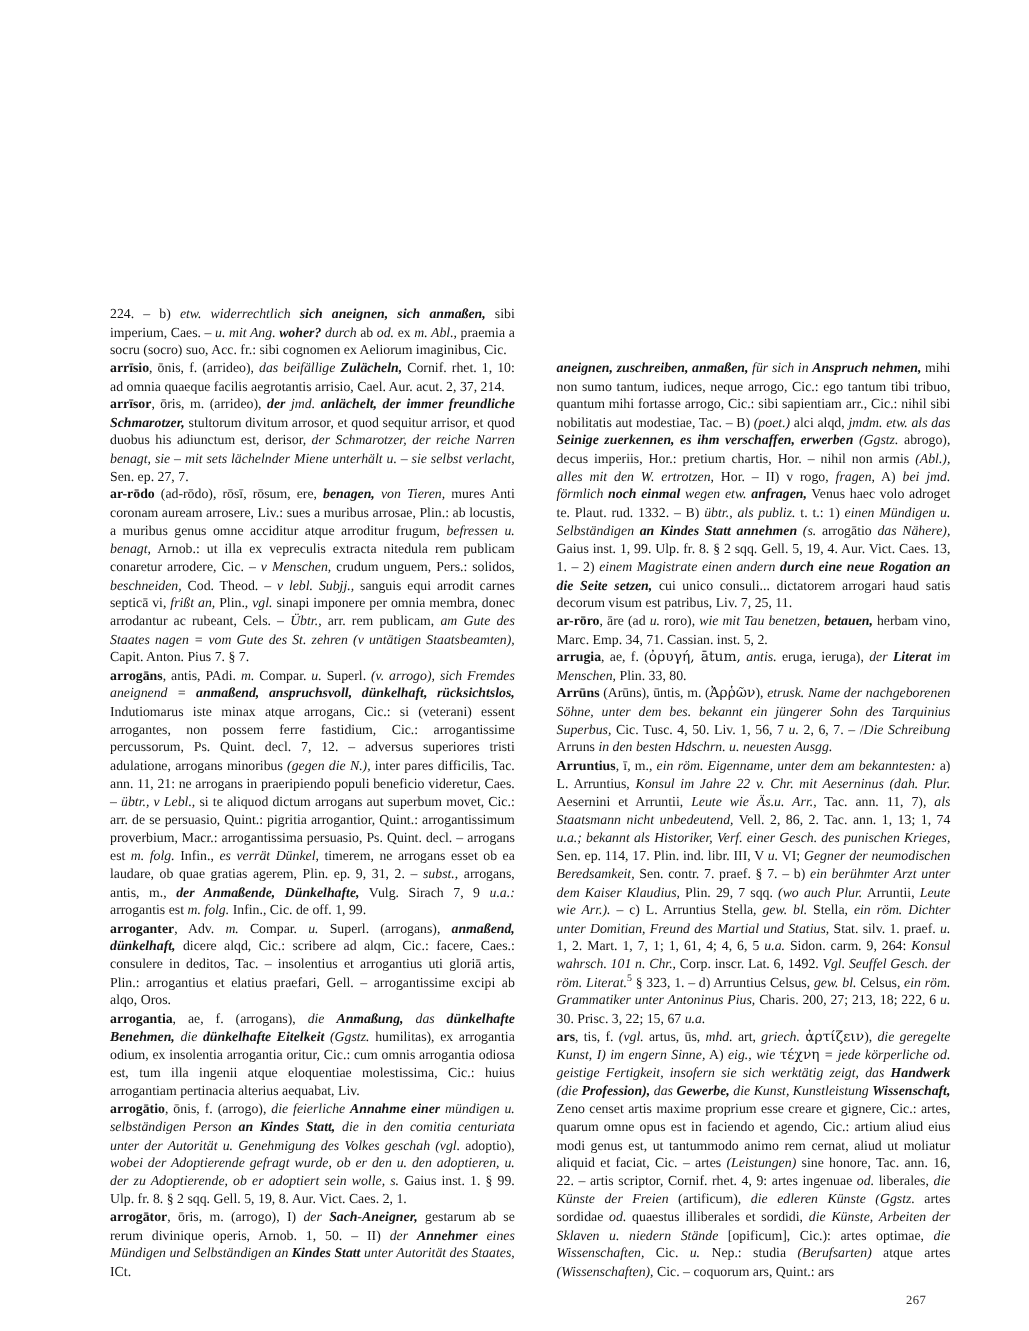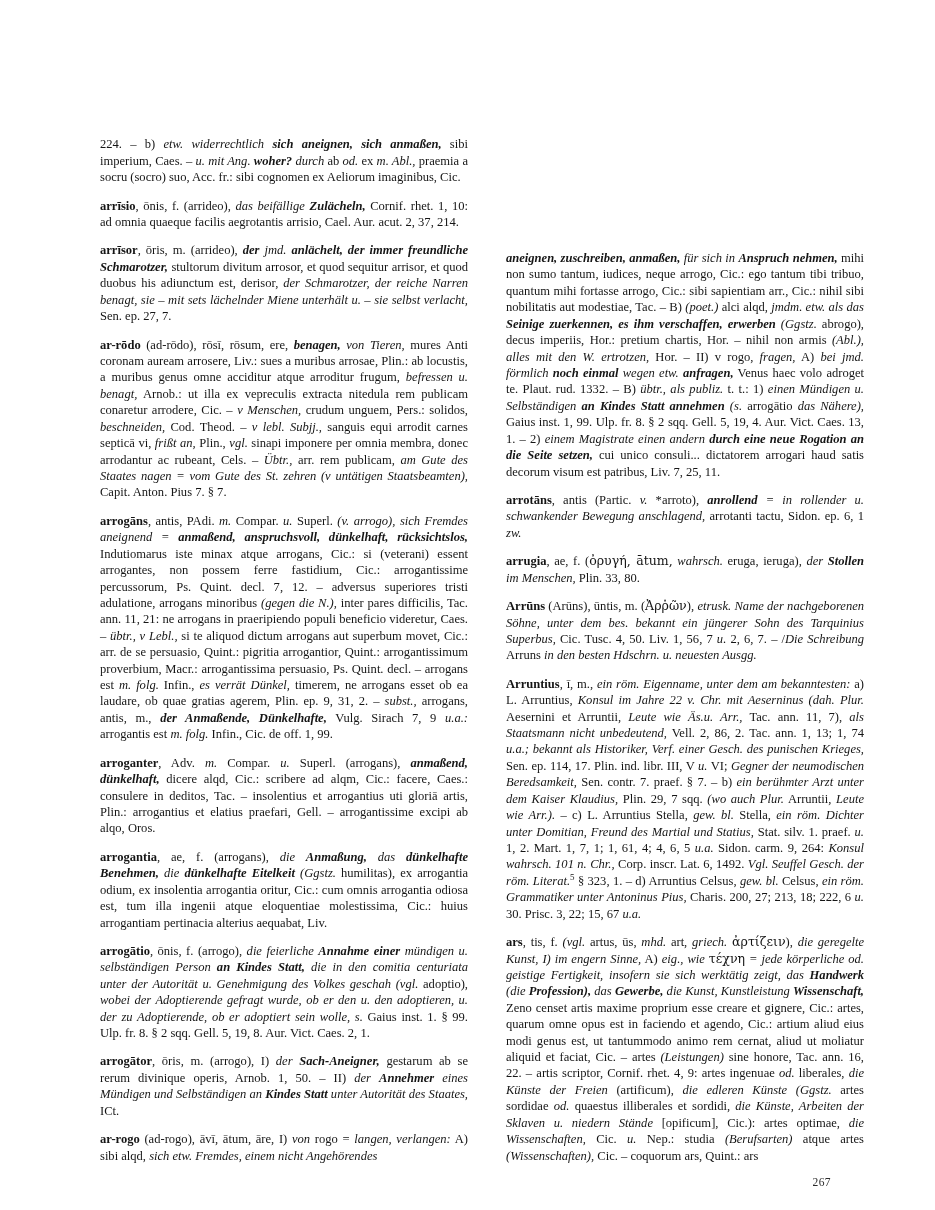--- a/index.html
+++ b/index.html
@@ -41,21 +41,21 @@
     hyphens: manual;
     -webkit-hyphens: manual;
   }
   .col-right { width: 358px; flex: 0 0 358px; }
 
   
   .entry {
     margin: 0;
     text-indent: 0;
   }
-  .entry + .entry { margin-top: 12px; }
+  .entry + .entry { margin-top: 0; }
 
   
   .entry.cont { text-indent: 0; }
 
   
   .lemma {
     font-weight: bold;
     font-style: normal;
   }
   .bi {           
@@ -70,21 +70,21 @@
     font-style: normal;
   }
   .sup {
     font-size: 0.72em;
     vertical-align: super;
     line-height: 0;
   }
 
   .folio {
     position: absolute;
-    right: 104px;
+    right: 93px;
     bottom: 22px;
     font-size: 11.5px;
     letter-spacing: 0.4px;
     color: #2a2a2a;
   }
 </style>
 </head>
 <body>
 
 <div class="page">
@@ -94,27 +94,26 @@
     <div class="col col-left">
         <p class="entry cont"><span>224. – b) </span><span class="i">etw. widerrechtlich </span><span class="bi">sich aneignen, sich anmaßen,</span><span> sibi imperium, Caes. – </span><span class="i">u. mit Ang. </span><span class="bi">woher?</span><span class="i"> durch</span><span> ab </span><span class="i">od.</span><span> ex </span><span class="i">m. Abl.,</span><span> praemia a socru (socro) suo, Acc. fr.: sibi cognomen ex Aeliorum imaginibus, Cic.</span></p>
         <p class="entry"><span class="lemma">arrīsio</span><span>, ōnis, f. (arrideo), </span><span class="i">das beifällige </span><span class="bi">Zulächeln,</span><span> Cornif. rhet. 1, 10: ad omnia quaeque facilis aegrotantis arrisio, Cael. Aur. acut. 2, 37, 214.</span></p>
         <p class="entry"><span class="lemma">arrīsor</span><span>, ōris, m. (arrideo), </span><span class="bi">der </span><span class="i">jmd. </span><span class="bi">anlächelt, der immer freundliche Schmarotzer,</span><span> stultorum divitum arrosor, et quod sequitur arrisor, et quod duobus his adiunctum est, derisor, </span><span class="i">der Schmarotzer, der reiche Narren benagt, sie – mit sets lächelnder Miene unterhält u. – sie selbst verlacht,</span><span> Sen. ep. 27, 7.</span></p>
         <p class="entry"><span class="lemma">ar-rōdo</span><span> (ad-rōdo), rōsī, rōsum, ere, </span><span class="bi">benagen,</span><span class="i"> von Tieren,</span><span> mures Anti coronam auream arrosere, Liv.: sues a muribus arrosae, Plin.: ab locustis, a muribus genus omne acciditur atque arroditur frugum, </span><span class="i">befressen u. benagt,</span><span> Arnob.: ut illa ex vepreculis extracta nitedula rem publicam conaretur arrodere, Cic. – </span><span class="i">v Menschen,</span><span> crudum unguem, Pers.: solidos, </span><span class="i">beschneiden,</span><span> Cod. Theod. – </span><span class="i">v lebl. Subjj.,</span><span> sanguis equi arrodit carnes septicā vi, </span><span class="i">frißt an,</span><span> Plin., </span><span class="i">vgl.</span><span> sinapi imponere per omnia membra, donec arrodantur ac rubeant, Cels. – </span><span class="i">Übtr.,</span><span> arr. rem publicam, </span><span class="i">am Gute des Staates nagen = vom Gute des St. zehren (v untätigen Staatsbeamten),</span><span> Capit. Anton. Pius 7. § 7.</span></p>
         <p class="entry"><span class="lemma">arrogāns</span><span>, antis, PAdi. </span><span class="i">m.</span><span> Compar. </span><span class="i">u.</span><span> Superl. </span><span class="i">(v. arrogo), sich Fremdes aneignend = </span><span class="bi">anmaßend, anspruchsvoll, dünkelhaft, rücksichtslos,</span><span> Indutiomarus iste minax atque arrogans, Cic.: si (veterani) essent arrogantes, non possem ferre fastidium, Cic.: arrogantissime percussorum, Ps. Quint. decl. 7, 12. – adversus superiores tristi adulatione, arrogans minoribus </span><span class="i">(gegen die N.),</span><span> inter pares difficilis, Tac. ann. 11, 21: ne arrogans in praeripiendo populi beneficio videretur, Caes. – </span><span class="i">übtr., v Lebl.,</span><span> si te aliquod dictum arrogans aut superbum movet, Cic.: arr. de se persuasio, Quint.: pigritia arrogantior, Quint.: arrogantissimum proverbium, Macr.: arrogantissima persuasio, Ps. Quint. decl. – arrogans est </span><span class="i">m. folg.</span><span> Infin., </span><span class="i">es verrät Dünkel,</span><span> timerem, ne arrogans esset ob ea laudare, ob quae gratias agerem, Plin. ep. 9, 31, 2. – </span><span class="i">subst.,</span><span> arrogans, antis, m., </span><span class="bi">der Anmaßende, Dünkelhafte,</span><span> Vulg. Sirach 7, 9 </span><span class="i">u.a.:</span><span> arrogantis est </span><span class="i">m. folg.</span><span> Infin., Cic. de off. 1, 99.</span></p>
         <p class="entry"><span class="lemma">arroganter</span><span>, Adv. </span><span class="i">m.</span><span> Compar. </span><span class="i">u.</span><span> Superl. (arrogans), </span><span class="bi">anmaßend, dünkelhaft,</span><span> dicere alqd, Cic.: scribere ad alqm, Cic.: facere, Caes.: consulere in deditos, Tac. – insolentius et arrogantius uti gloriā artis, Plin.: arrogantius et elatius praefari, Gell. – arrogantissime excipi ab alqo, Oros.</span></p>
         <p class="entry"><span class="lemma">arrogantia</span><span>, ae, f. (arrogans), </span><span class="i">die </span><span class="bi">Anmaßung,</span><span class="i"> das </span><span class="bi">dünkelhafte Benehmen,</span><span class="i"> die </span><span class="bi">dünkelhafte Eitelkeit</span><span class="i"> (Ggstz.</span><span> humilitas), ex arrogantia odium, ex insolentia arrogantia oritur, Cic.: cum omnis arrogantia odiosa est, tum illa ingenii atque eloquentiae molestissima, Cic.: huius arrogantiam pertinacia alterius aequabat, Liv.</span></p>
         <p class="entry"><span class="lemma">arrogātio</span><span>, ōnis, f. (arrogo), </span><span class="i">die feierliche </span><span class="bi">Annahme einer</span><span class="i"> mündigen u. selbständigen Person </span><span class="bi">an Kindes Statt,</span><span class="i"> die in den comitia centuriata </span><span class="i">unter der Autorität u. Genehmigung des Volkes geschah (vgl.</span><span> adoptio), </span><span class="i">wobei der Adoptierende gefragt wurde, ob er den u. den adoptieren, u. der zu Adoptierende, ob er adoptiert sein wolle, s.</span><span> Gaius inst. 1. § 99. Ulp. fr. 8. § 2 sqq. Gell. 5, 19, 8. Aur. Vict. Caes. 2, 1.</span></p>
         <p class="entry"><span class="lemma">arrogātor</span><span>, ōris, m. (arrogo), I) </span><span class="i">der </span><span class="bi">Sach-Aneigner,</span><span> gestarum ab se rerum divinique operis, Arnob. 1, 50. – II) </span><span class="i">der </span><span class="bi">Annehmer</span><span class="i"> eines Mündigen und Selbständigen an </span><span class="bi">Kindes Statt</span><span class="i"> unter Autorität des Staates,</span><span> ICt.</span></p>
-        <p class="entry"><span class="lemma">ar-rogo</span><span> (ad-rogo), āvī, ātum, āre, I) </span><span class="i">von</span><span> rogo = </span><span class="i">langen, verlangen:</span><span> A) sibi alqd, </span><span class="i">sich etw. Fremdes, einem nicht Angehörendes</span></p>
       </div>
 
     <div class="col col-right">
         <p class="entry cont"><span class="bi">aneignen, zuschreiben, anmaßen,</span><span class="i"> für sich in </span><span class="bi">Anspruch nehmen,</span><span> mihi non sumo tantum, iudices, neque arrogo, Cic.: ego tantum tibi tribuo, quantum mihi fortasse arrogo, Cic.: sibi sapientiam arr., Cic.: nihil sibi nobilitatis aut modestiae, Tac. – B) </span><span class="i">(poet.)</span><span> alci alqd, </span><span class="i">jmdm. etw. als das </span><span class="bi">Seinige zuerkennen, es ihm verschaffen, erwerben</span><span class="i"> (Ggstz.</span><span> abrogo), decus imperiis, Hor.: pretium chartis, Hor. – nihil non armis </span><span class="i">(Abl.), alles mit den W. ertrotzen,</span><span> Hor. – II) v rogo, </span><span class="i">fragen,</span><span> A) </span><span class="i">bei jmd. förmlich </span><span class="bi">noch einmal</span><span class="i"> wegen etw. </span><span class="bi">anfragen,</span><span> Venus haec volo adroget te. Plaut. rud. 1332. – B) </span><span class="i">übtr., als publiz.</span><span> t. t.: 1) </span><span class="i">einen Mündigen u. Selbständigen </span><span class="bi">an Kindes Statt annehmen</span><span class="i"> (s.</span><span> arrogātio </span><span class="i">das Nähere),</span><span> Gaius inst. 1, 99. Ulp. fr. 8. § 2 sqq. Gell. 5, 19, 4. Aur. Vict. Caes. 13, 1. – 2) </span><span class="i">einem Magistrate einen andern </span><span class="bi">durch eine neue Rogation an die Seite setzen,</span><span> cui unico consuli... dictatorem arrogari haud satis decorum visum est patribus, Liv. 7, 25, 11.</span></p>
-        <p class="entry"><span class="lemma">arrotāns</span><span>, antis (Partic. </span><span class="i">v.</span><span> *arroto), </span><span class="bi">anrollend</span><span class="i"> = in rollender u. schwankender Bewegung anschlagend,</span><span> arrotanti tactu, Sidon. ep. 6, 1 </span><span class="i">zw.</span></p>
-        <p class="entry"><span class="lemma">arrugia</span><span>, ae, f. (</span><span class="gk">ὀρυγή, ātum,</span><span class="i"> wahrsch.</span><span> eruga, ieruga), </span><span class="i">der </span><span class="bi">Stollen</span><span class="i"> im Menschen,</span><span> Plin. 33, 80.</span></p>
+        <p class="entry"><span class="lemma">ar-rōro</span><span>, āre (ad </span><span class="i">u.</span><span> roro), </span><span class="i">wie mit Tau benetzen, </span><span class="bi">betauen,</span><span> herbam vino, Marc. Emp. 34, 71. Cassian. inst. 5, 2.</span></p>
+        <p class="entry"><span class="lemma">arrugia</span><span>, ae, f. (</span><span class="gk">ὀρυγή, ātum,</span><span class="i"> antis.</span><span> eruga, ieruga), </span><span class="i">der </span><span class="bi">Literat</span><span class="i"> im Menschen,</span><span> Plin. 33, 80.</span></p>
         <p class="entry"><span class="lemma">Arrūns</span><span> (Arūns), ūntis, m. (</span><span class="gk">Ἀρῥῶν</span><span>), </span><span class="i">etrusk. Name der nachgeborenen Söhne, unter dem bes. bekannt ein jüngerer Sohn des Tarquinius Superbus,</span><span> Cic. Tusc. 4, 50. Liv. 1, 56, 7 </span><span class="i">u.</span><span> 2, 6, 7. – /</span><span class="i">Die Schreibung</span><span> Arruns </span><span class="i">in den besten Hdschrn. u. neuesten Ausgg.</span></p>
         <p class="entry"><span class="lemma">Arruntius</span><span>, ī, m., </span><span class="i">ein röm. Eigenname, unter dem am bekanntesten:</span><span> a) L. Arruntius, </span><span class="i">Konsul im Jahre 22 v. Chr. mit Aeserninus (dah. Plur.</span><span> Aesernini et Arruntii, </span><span class="i">Leute wie Äs.u. Arr.,</span><span> Tac. ann. 11, 7), </span><span class="i">als Staatsmann nicht unbedeutend,</span><span> Vell. 2, 86, 2. Tac. ann. 1, 13; 1, 74 </span><span class="i">u.a.; bekannt als Historiker, Verf. einer Gesch. des punischen Krieges,</span><span> Sen. ep. 114, 17. Plin. ind. libr. III, V </span><span class="i">u.</span><span> VI; </span><span class="i">Gegner der neumodischen Beredsamkeit,</span><span> Sen. contr. 7. praef. § 7. – b) </span><span class="i">ein berühmter Arzt unter dem Kaiser Klaudius,</span><span> Plin. 29, 7 sqq. </span><span class="i">(wo auch Plur.</span><span> Arruntii, </span><span class="i">Leute wie Arr.).</span><span> – c) L. Arruntius Stella, </span><span class="i">gew. bl.</span><span> Stella, </span><span class="i">ein röm. Dichter unter Domitian, Freund des Martial und Statius,</span><span> Stat. silv. 1. praef. </span><span class="i">u.</span><span> 1, 2. Mart. 1, 7, 1; 1, 61, 4; 4, 6, 5 </span><span class="i">u.a.</span><span> Sidon. carm. 9, 264: </span><span class="i">Konsul wahrsch. 101 n. Chr.,</span><span> Corp. inscr. Lat. 6, 1492. </span><span class="i">Vgl. Seuffel Gesch. der röm. Literat.</span><span class="sup">5</span><span> § 323, 1. – d) Arruntius Celsus, </span><span class="i">gew. bl.</span><span> Celsus, </span><span class="i">ein röm. Grammatiker unter Antoninus Pius,</span><span> Charis. 200, 27; 213, 18; 222, 6 </span><span class="i">u.</span><span> 30. Prisc. 3, 22; 15, 67 </span><span class="i">u.a.</span></p>
         <p class="entry"><span class="lemma">ars</span><span>, tis, f. </span><span class="i">(vgl.</span><span> artus, ūs, </span><span class="i">mhd.</span><span> art, </span><span class="i">griech. </span><span class="gk">ἀρτίζειν</span><span>), </span><span class="i">die geregelte Kunst, I) im engern Sinne,</span><span> A) </span><span class="i">eig., wie </span><span class="gk">τέχνη</span><span class="i"> = jede körperliche od. geistige Fertigkeit, insofern sie sich werktätig zeigt, das </span><span class="bi">Handwerk</span><span class="i"> (die </span><span class="bi">Profession),</span><span class="i"> das </span><span class="bi">Gewerbe,</span><span class="i"> die Kunst, Kunstleistung </span><span class="bi">Wissenschaft,</span><span> Zeno censet artis maxime proprium esse creare et gignere, Cic.: artes, quarum omne opus est in faciendo et agendo, Cic.: artium aliud eius modi genus est, ut tantummodo animo rem cernat, aliud ut moliatur aliquid et faciat, Cic. – artes </span><span class="i">(Leistungen)</span><span> sine honore, Tac. ann. 16, 22. – artis scriptor, Cornif. rhet. 4, 9: artes ingenuae </span><span class="i">od.</span><span> liberales, </span><span class="i">die Künste der Freien</span><span> (artificum), </span><span class="i">die edleren Künste (Ggstz.</span><span> artes sordidae </span><span class="i">od.</span><span> quaestus illiberales et sordidi, </span><span class="i">die Künste, Arbeiten der Sklaven u. niedern Stände</span><span> [opificum], Cic.): artes optimae, </span><span class="i">die Wissenschaften,</span><span> Cic. </span><span class="i">u.</span><span> Nep.: studia </span><span class="i">(Berufsarten)</span><span> atque artes </span><span class="i">(Wissenschaften),</span><span> Cic. – coquorum ars, Quint.: ars</span></p>
       </div>
 
   </div>
 
   <div class="folio">267</div>
 
 </div>

